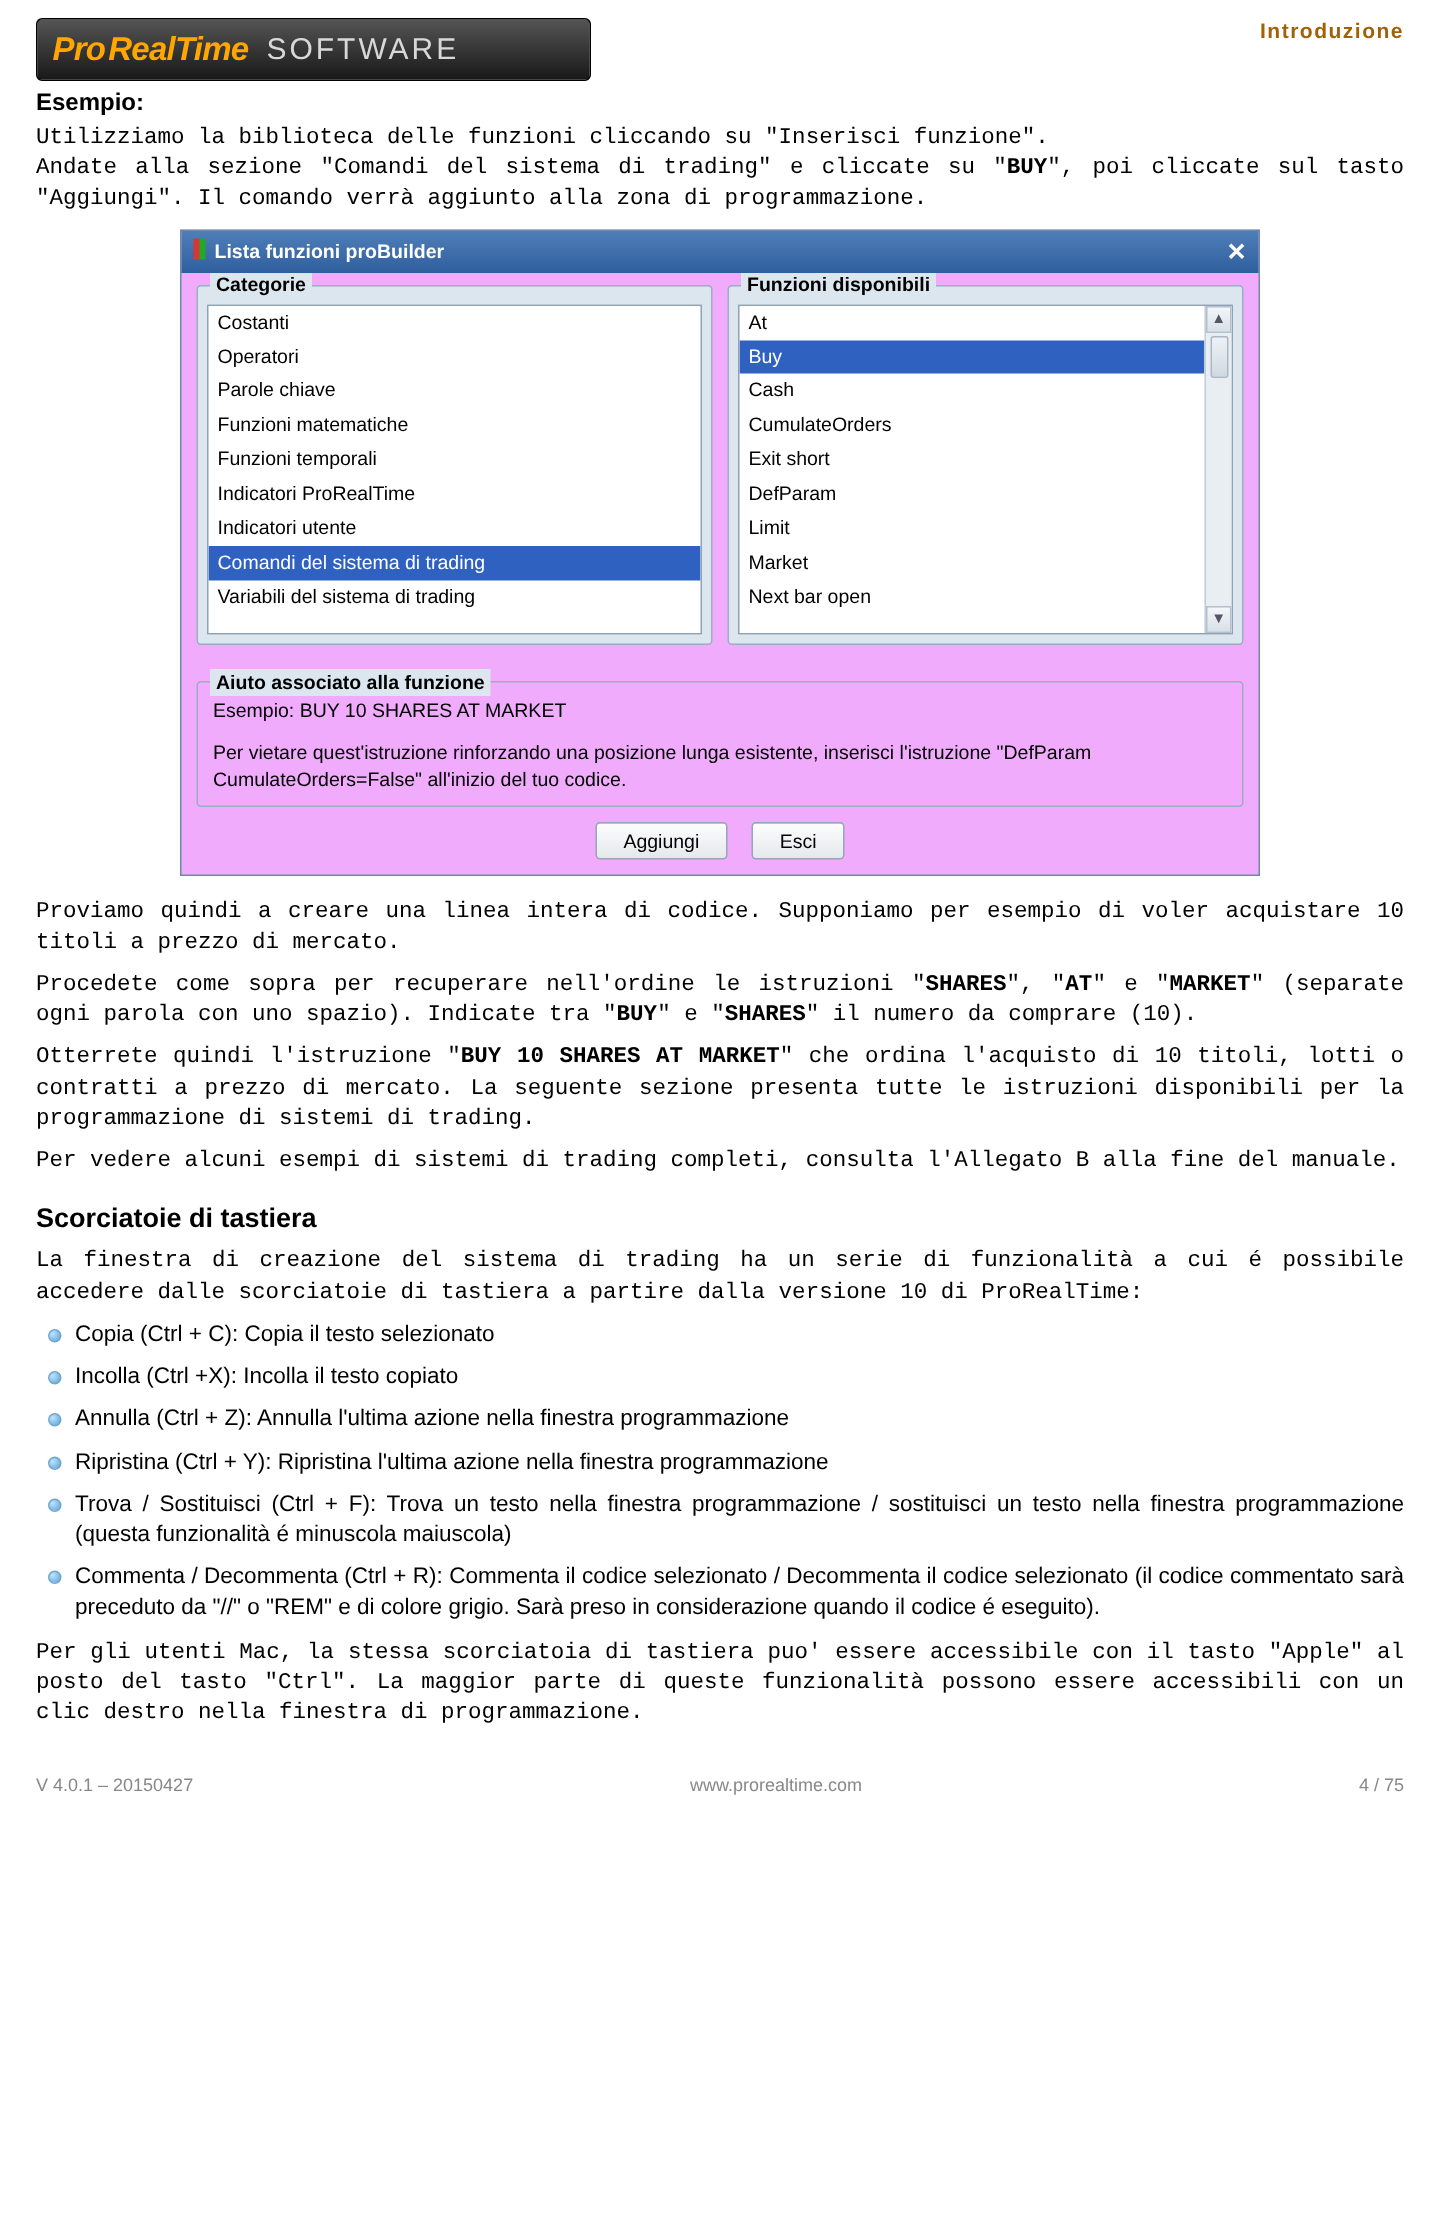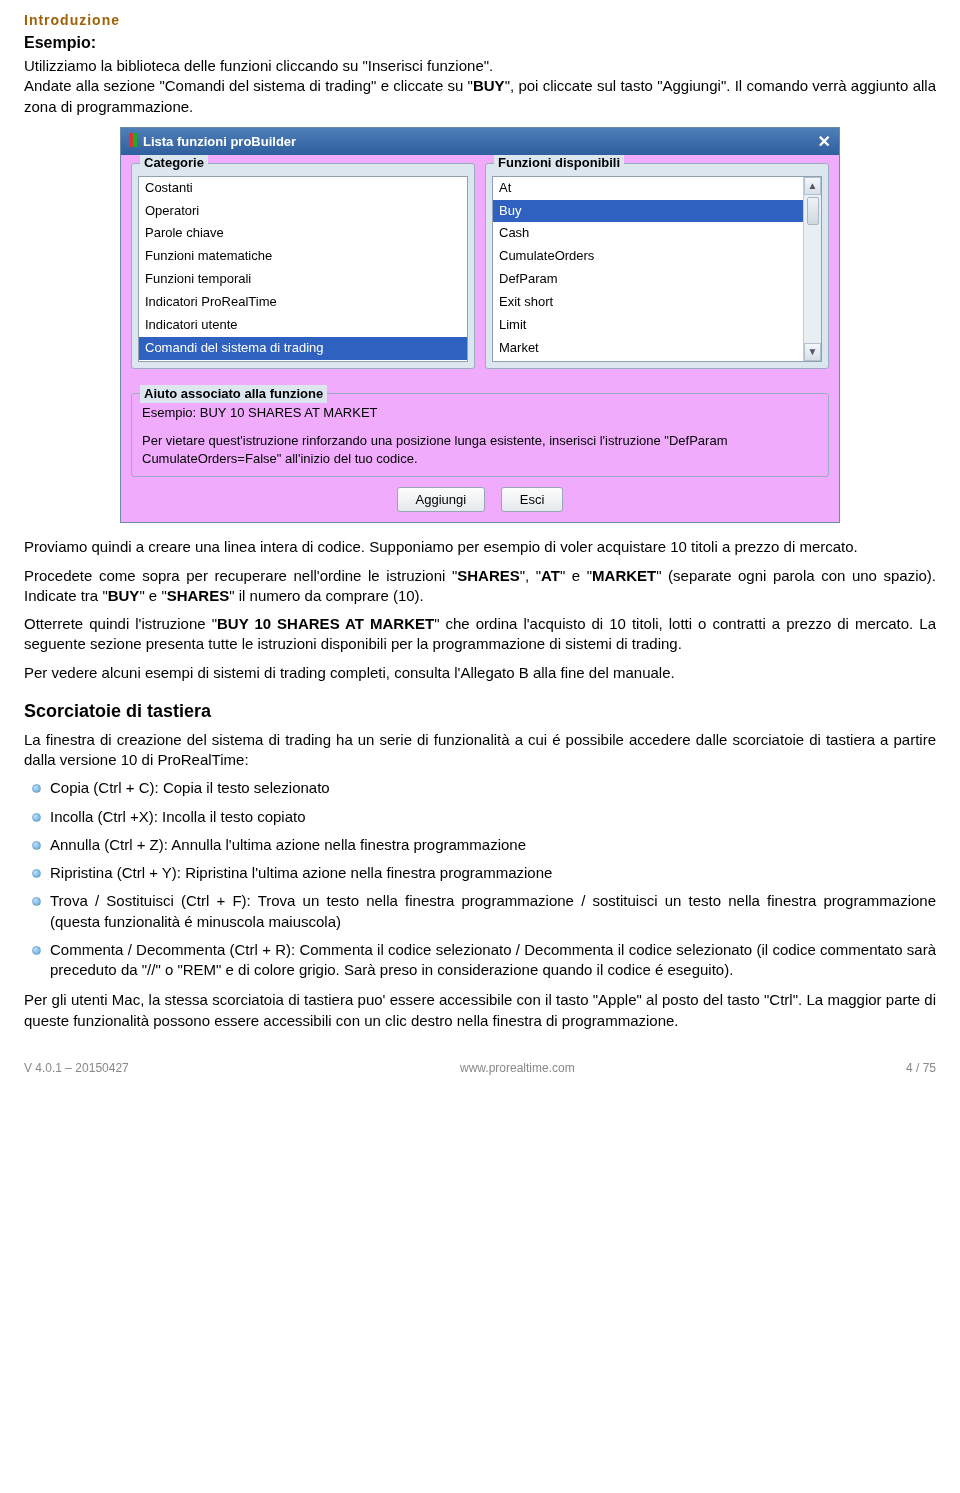--- a/index.html
+++ b/index.html
@@ -24,21 +24,21 @@
     padding: 0 10px;
     color: #fff;
     font-weight: bold;
   }
   .logo-pro { color:#ffa600; font-size:22px; font-style:italic; letter-spacing:-0.5px; margin-right:2px;}
   .logo-rt { color:#ffa600; font-size:22px; font-style:italic; letter-spacing:-0.5px;}
   .logo-soft { color:#d8d8d8; font-size:20px; font-weight:normal; margin-left:12px; letter-spacing:2px;}
   .intro-label { color:#a16207; font-weight:bold; letter-spacing:1px; font-size:14px; }
 
   h4.section { font-weight:bold; margin:6px 0 4px 0; font-size:16px;}
-  p { margin: 4px 0 8px 0; line-height:1.35; text-align:justify;}
+  p { margin: 4px 0 8px 0; line-height:1.35; text-align:justify;font-family:Liberation Mono, monospace;}
   p.just { text-align: justify; }
 
   
   .dialog {
     width: 720px;
     margin: 10px auto 14px auto;
     border: 1px solid #6b8aa8;
     background: #f0abfc;
     font-size: 13px;
   }
@@ -65,21 +65,21 @@
   }
   .fs-label {
     position:absolute; top:-9px; left:8px;
     background:#dbe6ef; padding:0 4px;
     font-weight:bold; font-size:13px;
   }
   .listbox {
     margin:6px 6px 2px 6px;
     background:#fff;
     border:1px solid #8fa2b4;
-    height: 186px;
+    height: 220px;
     overflow:hidden;
     position:relative;
   }
   .listbox ul { list-style:none; }
   .listbox li { padding:2px 6px; font-size:13px; line-height:1.45; cursor:default;}
   .listbox li.selected { background:#2f62c0; color:#fff; }
   .scrollbar {
     position:absolute; right:0; top:0; bottom:0; width:18px;
     background:#e9eef3; border-left:1px solid #c2cdd7;
     display:flex; flex-direction:column; justify-content:space-between; align-items:center;
@@ -116,20 +116,25 @@
     background: radial-gradient(circle at 30% 30%, #bfe3ff, #5aa4d6);
     border:1px solid #6fa6cc;
   }
 
   .footer { display:flex; justify-content:space-between; color:#888; font-size:12px; margin-top:30px;}
 </style>
 </head>
 <body>
 
 <div class="header-row">
+  <div class="logo">
+    <span class="logo-pro">Pro</span>
+      <span class="logo-rt">RealTime</span>
+    <span class="logo-soft">SOFTWARE</span>
+  </div>
   <div class="intro-label">Introduzione</div>
 </div>
 
 <h4 class="section">Esempio:</h4>
 <p class="just">
   <span>Utilizziamo la biblioteca delle funzioni cliccando su "Inserisci funzione".</span><br>
   <span>Andate alla sezione "Comandi del sistema di trading" e cliccate su "</span><b>BUY</b><span>", poi cliccate sul tasto "Aggiungi". Il comando verrà aggiunto alla zona di programmazione.</span>
 </p>
 
 <div class="dialog">
@@ -159,22 +164,22 @@
         </div>
       </div>
       <div class="fieldset">
         <span class="fs-label">Funzioni disponibili</span>
         <div class="listbox">
           <ul id="fn-list" style="padding-right:18px;">
               <li>At</li>
               <li class="selected">Buy</li>
               <li>Cash</li>
               <li>CumulateOrders</li>
+              <li>Exit short</li>
               <li>DefParam</li>
-              <li>Exit short</li>
               <li>Limit</li>
               <li>Market</li>
               <li>Next bar open</li>
             </ul>
           <div class="scrollbar">
             <div class="sb-btn">▲</div>
             <div class="sb-thumb"></div>
             <div style="flex:1"></div>
             <div class="sb-btn">▼</div>
           </div>

